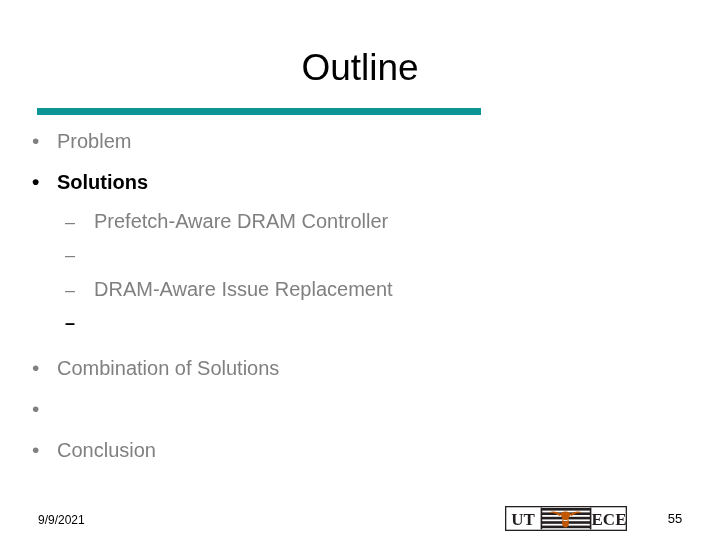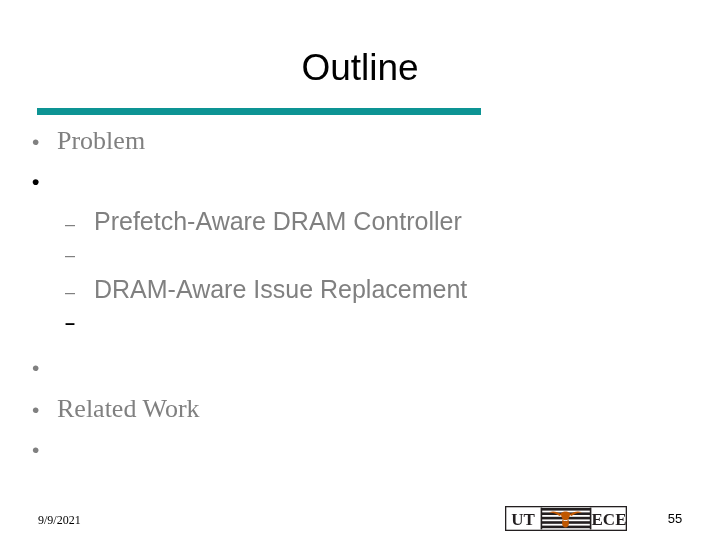--- a/index.html
+++ b/index.html
@@ -60,40 +60,39 @@
   }
   .lvl1 .marker {
     width: 25px;
     flex: 0 0 25px;
     font-size: 21px;
     line-height: 30px;
     color: #808080;
     text-align: left;
   }
   .lvl1 .label {
-    font-size: 26px;
+    font-size: 20px;
     line-height: 30px;
     color: #808080;
     white-space: nowrap;
-    font-family: Liberation Serif, serif;
   }
   .lvl2 {
     padding-left: 65px;
     height: 34px;
   }
   .lvl2 .marker {
     width: 29px;
     flex: 0 0 29px;
     font-size: 18px;
     line-height: 26px;
     color: #808080;
     text-align: left;
   }
   .lvl2 .label {
-    font-size: 25px;
+    font-size: 20px;
     line-height: 26px;
     color: #808080;
     white-space: nowrap;
   }
 
   
   .bullet-row.active .marker,
   .bullet-row.active .label {
     color: #000000;
     font-weight: bold;
@@ -105,21 +104,20 @@
   }
 
   
   #footer-date {
     position: absolute;
     left: 38px;
     top: 512px;
     font-size: 12px;
     line-height: 16px;
     color: #000000;
-    font-family: Liberation Serif, serif;
   }
   #footer-page {
     position: absolute;
     left: 655px;
     top: 511px;
     width: 40px;
     text-align: center;
     font-size: 13px;
     line-height: 16px;
     color: #000000;
@@ -146,45 +144,47 @@
 
   <div id="title-rule"></div>
 
   <div id="body-list">
       <div class="bullet-row lvl1">
         <span class="marker">•</span>
         <span class="label">Problem</span>
       </div>
       <div class="bullet-row lvl1 active">
         <span class="marker">•</span>
+        <span class="label">Solutions</span>
       </div>
       <div class="bullet-row lvl2">
         <span class="marker">–</span>
         <span class="label">Prefetch-Aware DRAM Controller</span>
       </div>
       <div class="bullet-row lvl2">
         <span class="marker">–</span>
       </div>
       <div class="bullet-row lvl2">
         <span class="marker">–</span>
         <span class="label">DRAM-Aware Issue Replacement</span>
       </div>
       <div class="bullet-row lvl2 active">
         <span class="marker">–</span>
       </div>
       <div class="group-gap"></div>
       <div class="bullet-row lvl1">
         <span class="marker">•</span>
-      </div>
-      <div class="bullet-row lvl1">
-        <span class="marker">•</span>
-        <span class="label">Related Work</span>
-      </div>
-      <div class="bullet-row lvl1">
-        <span class="marker">•</span>
+        <span class="label">Combination of Solutions</span>
+      </div>
+      <div class="bullet-row lvl1">
+        <span class="marker">•</span>
+      </div>
+      <div class="bullet-row lvl1">
+        <span class="marker">•</span>
+        <span class="label">Conclusion</span>
       </div>
     </div>
 
   <div id="footer-date">9/9/2021</div>
 
   <div id="footer-logo">
     <svg width="122" height="25" viewBox="0 0 122 25" xmlns="http://www.w3.org/2000/svg">
 
       <rect x="0.5" y="0.5" width="121" height="24" fill="#ffffff" stroke="#231f20" stroke-width="1.6"></rect>
 

